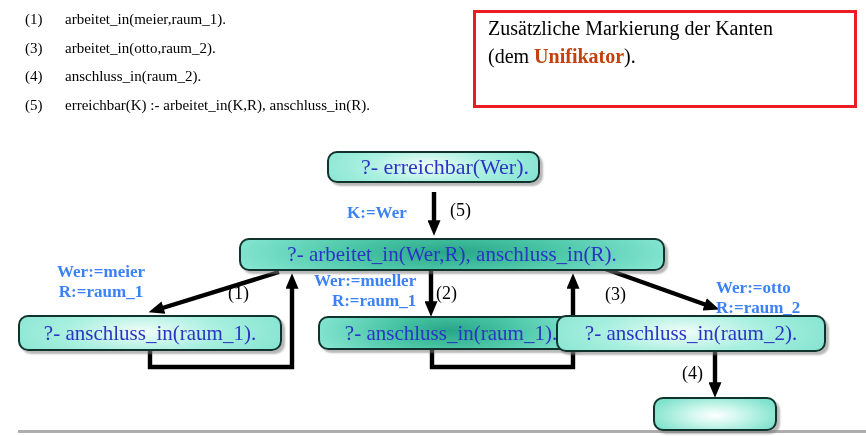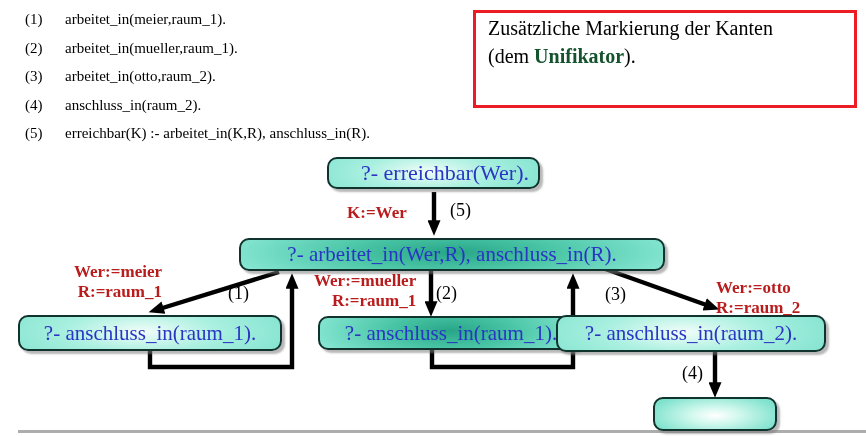--- a/index.html
+++ b/index.html
@@ -9,67 +9,64 @@
   }
   
   .clauses{position:absolute;left:25px;top:5px;font-size:15px;line-height:28.5px;}
   .clause-row{white-space:nowrap;}
   .clause-num{display:inline-block;width:40px;}
   
   .note{
     position:absolute;left:473px;top:10px;width:384px;height:98px;box-sizing:border-box;
     border:3px solid #ed1c24;padding:1px 12px;font-size:20px;line-height:28px;background:#fff;
   }
-  .note .hl{color:#14532d;font-weight:bold;}
+  .note .hl{color:#c2410c;font-weight:bold;}
   
   .node{
     position:absolute;box-sizing:border-box;display:flex;align-items:center;justify-content:center;
     border:2px solid #10332d;border-radius:10px;font-size:21px;color:#2a35c4;white-space:nowrap;
     box-shadow:3px 3px 2px rgba(125,125,125,0.55);z-index:3;
   }
   .node.light{background:radial-gradient(ellipse 60% 130% at 47% 46%,#f2fdf9 0%,#aaf0e0 48%,#82e3cf 100%);}
   .node.dark{background:radial-gradient(ellipse 55% 140% at 50% 42%,#27a687 0%,#49c5a5 42%,#8ae8d5 100%);margin-left:17px;}
   .node.glow{background:radial-gradient(ellipse 55% 75% at 50% 55%,#ffffff 0%,#cdf7ec 40%,#7fe2cd 100%);}
-  .node-root{left:327px;top:157px;width:213px;height:32px;font-size:22px;padding-left:23px;}
+  .node-root{left:327px;top:151px;width:213px;height:32px;font-size:22px;padding-left:23px;}
   .node-goal{left:222px;top:238px;width:426px;height:33px;}
   .node-c1{left:18px;top:315px;width:264px;height:36px;}
   .node-c2{left:301px;top:316px;width:266px;height:34px;}
   .node-c3{left:556px;top:315px;width:270px;height:37px;}
   .node-empty{left:653px;top:397px;width:124px;height:34px;}
   
   .unifier{
-    position:absolute;color:#b91c1c;font-weight:bold;font-size:17px;line-height:20px;
+    position:absolute;color:#3b82f6;font-weight:bold;font-size:17px;line-height:20px;
     white-space:nowrap;z-index:4;
   }
   .edge-num{position:absolute;font-size:18px;z-index:4;}
   .u5{left:347px;top:203px;}
-  .u1{left:40px;top:262px;width:122px;text-align:right;}
+  .u1{left:40px;top:262px;width:122px;text-align:center;}
   .u2{left:314px;top:271px;text-align:right;}
   .u3{left:716px;top:258px;margin-top:20px;}
   .n5{left:450px;top:200px;}
   .n1{left:228px;top:283px;}
   .n2{left:436px;top:283px;}
   .n3{left:605px;top:284px;}
   .n4{left:682px;top:363px;}
   
   .edges{position:absolute;left:0;top:0;z-index:2;}
   
   .footer-line{position:absolute;left:18px;top:430px;width:848px;height:3px;background:#adadad;z-index:1;}
 </style>
 </head>
 <body>
 
 <div class="stage">
 
   <div class="clauses">
     <div class="clause-row">
       <span class="clause-num">(1)</span><span>arbeitet_in(meier,raum_1).</span>
-    </div>
-    <div class="clause-row">
-      <span class="clause-num">(2)</span><span>arbeitet_in(mueller,raum_1).</span>
     </div>
     <div class="clause-row">
       <span class="clause-num">(3)</span><span>arbeitet_in(otto,raum_2).</span>
     </div>
     <div class="clause-row">
       <span class="clause-num">(4)</span><span>anschluss_in(raum_2).</span>
     </div>
     <div class="clause-row">
       <span class="clause-num">(5)</span><span>erreichbar(K) :- arbeitet_in(K,R), anschluss_in(R).</span>
     </div>

